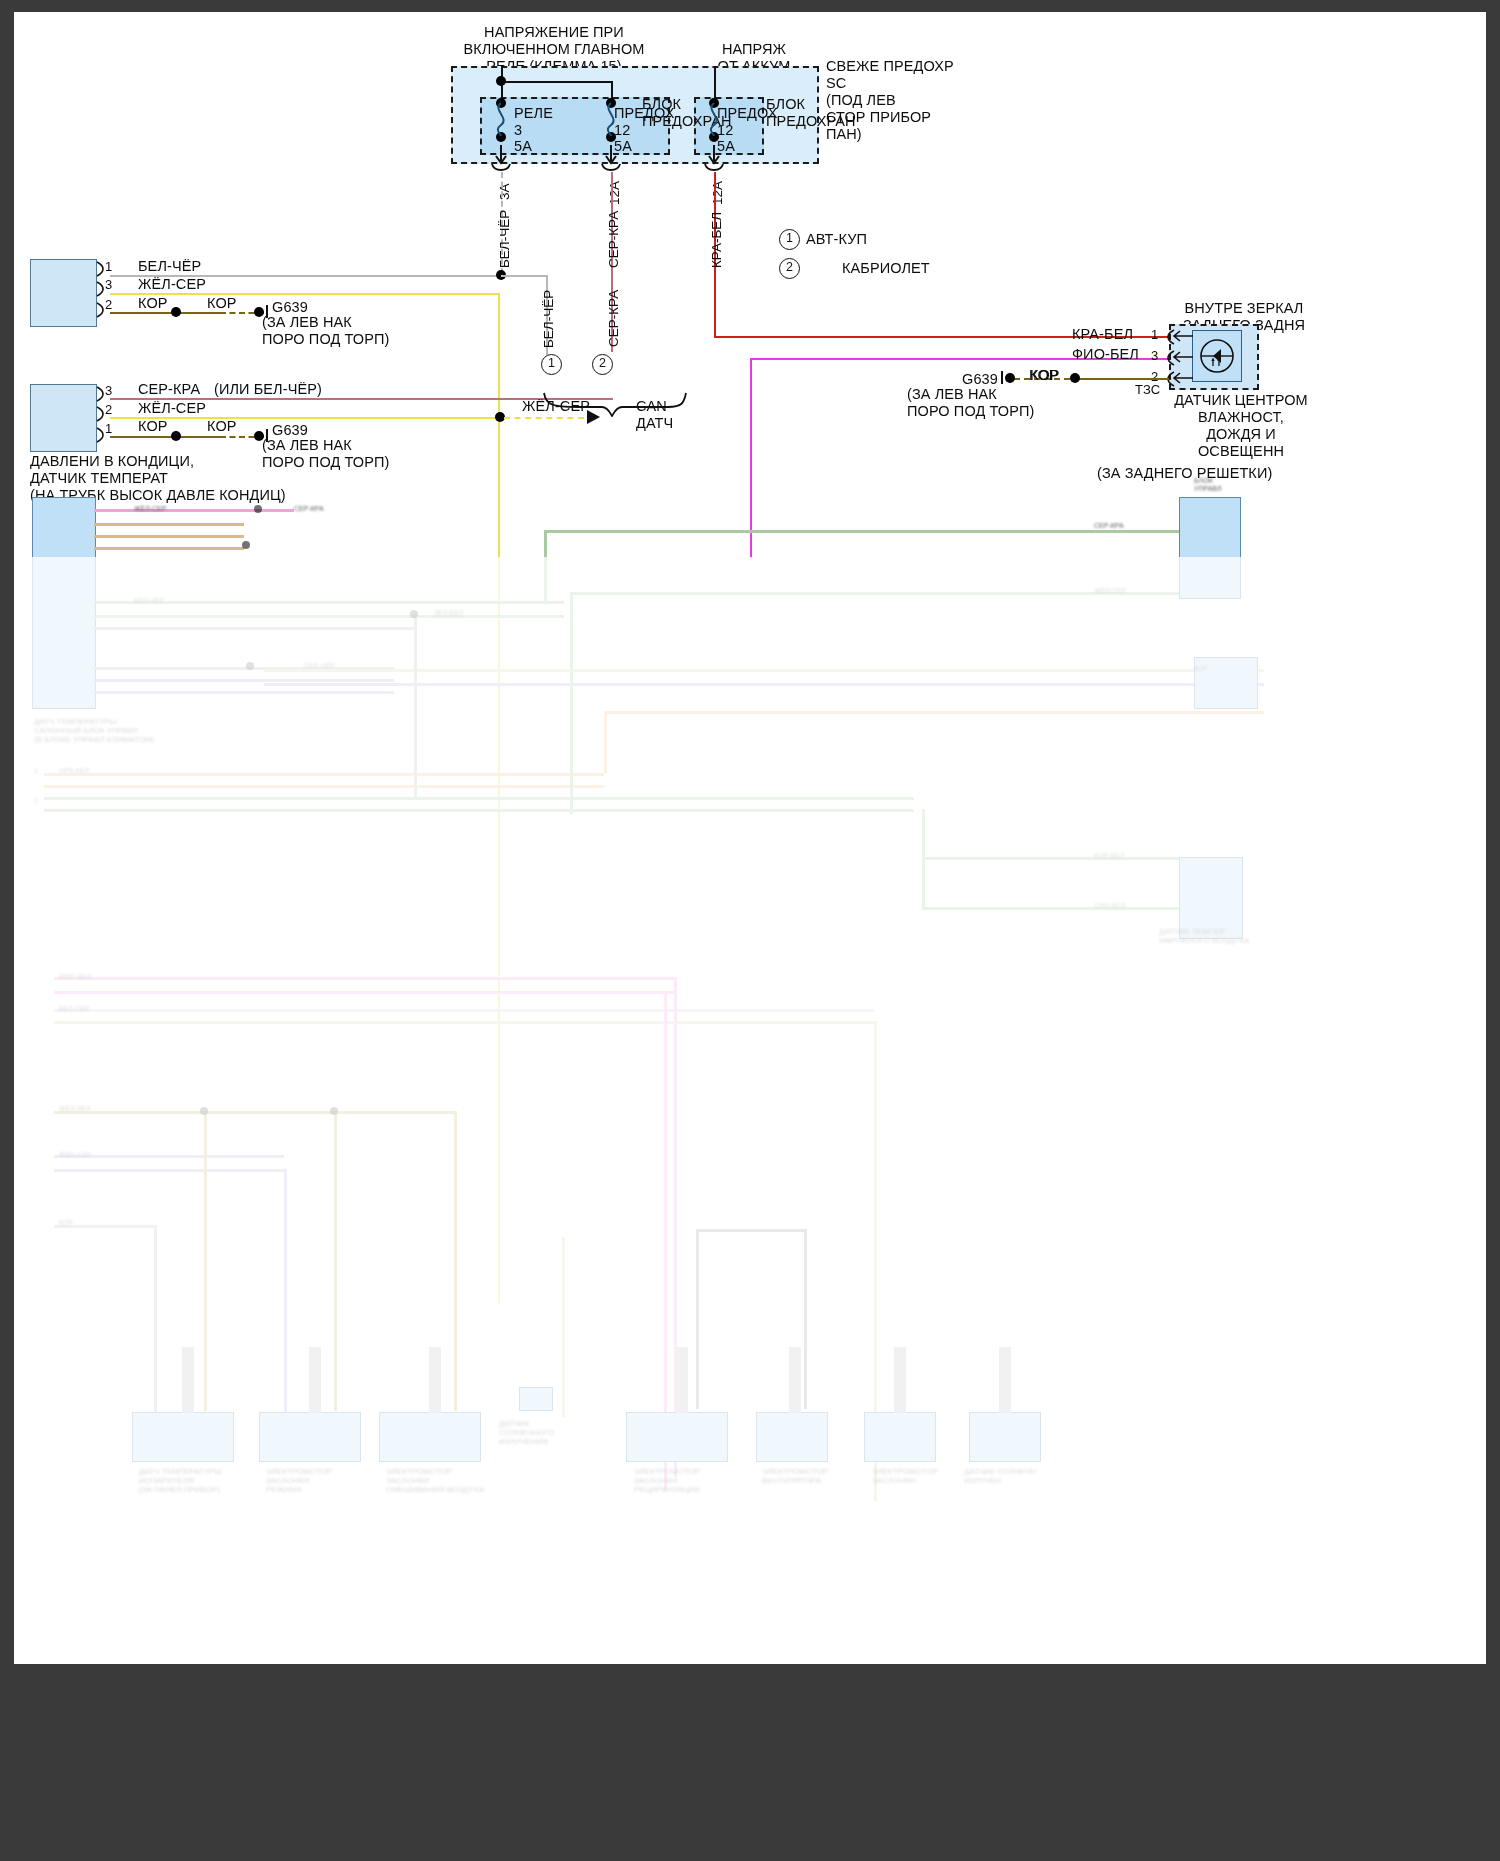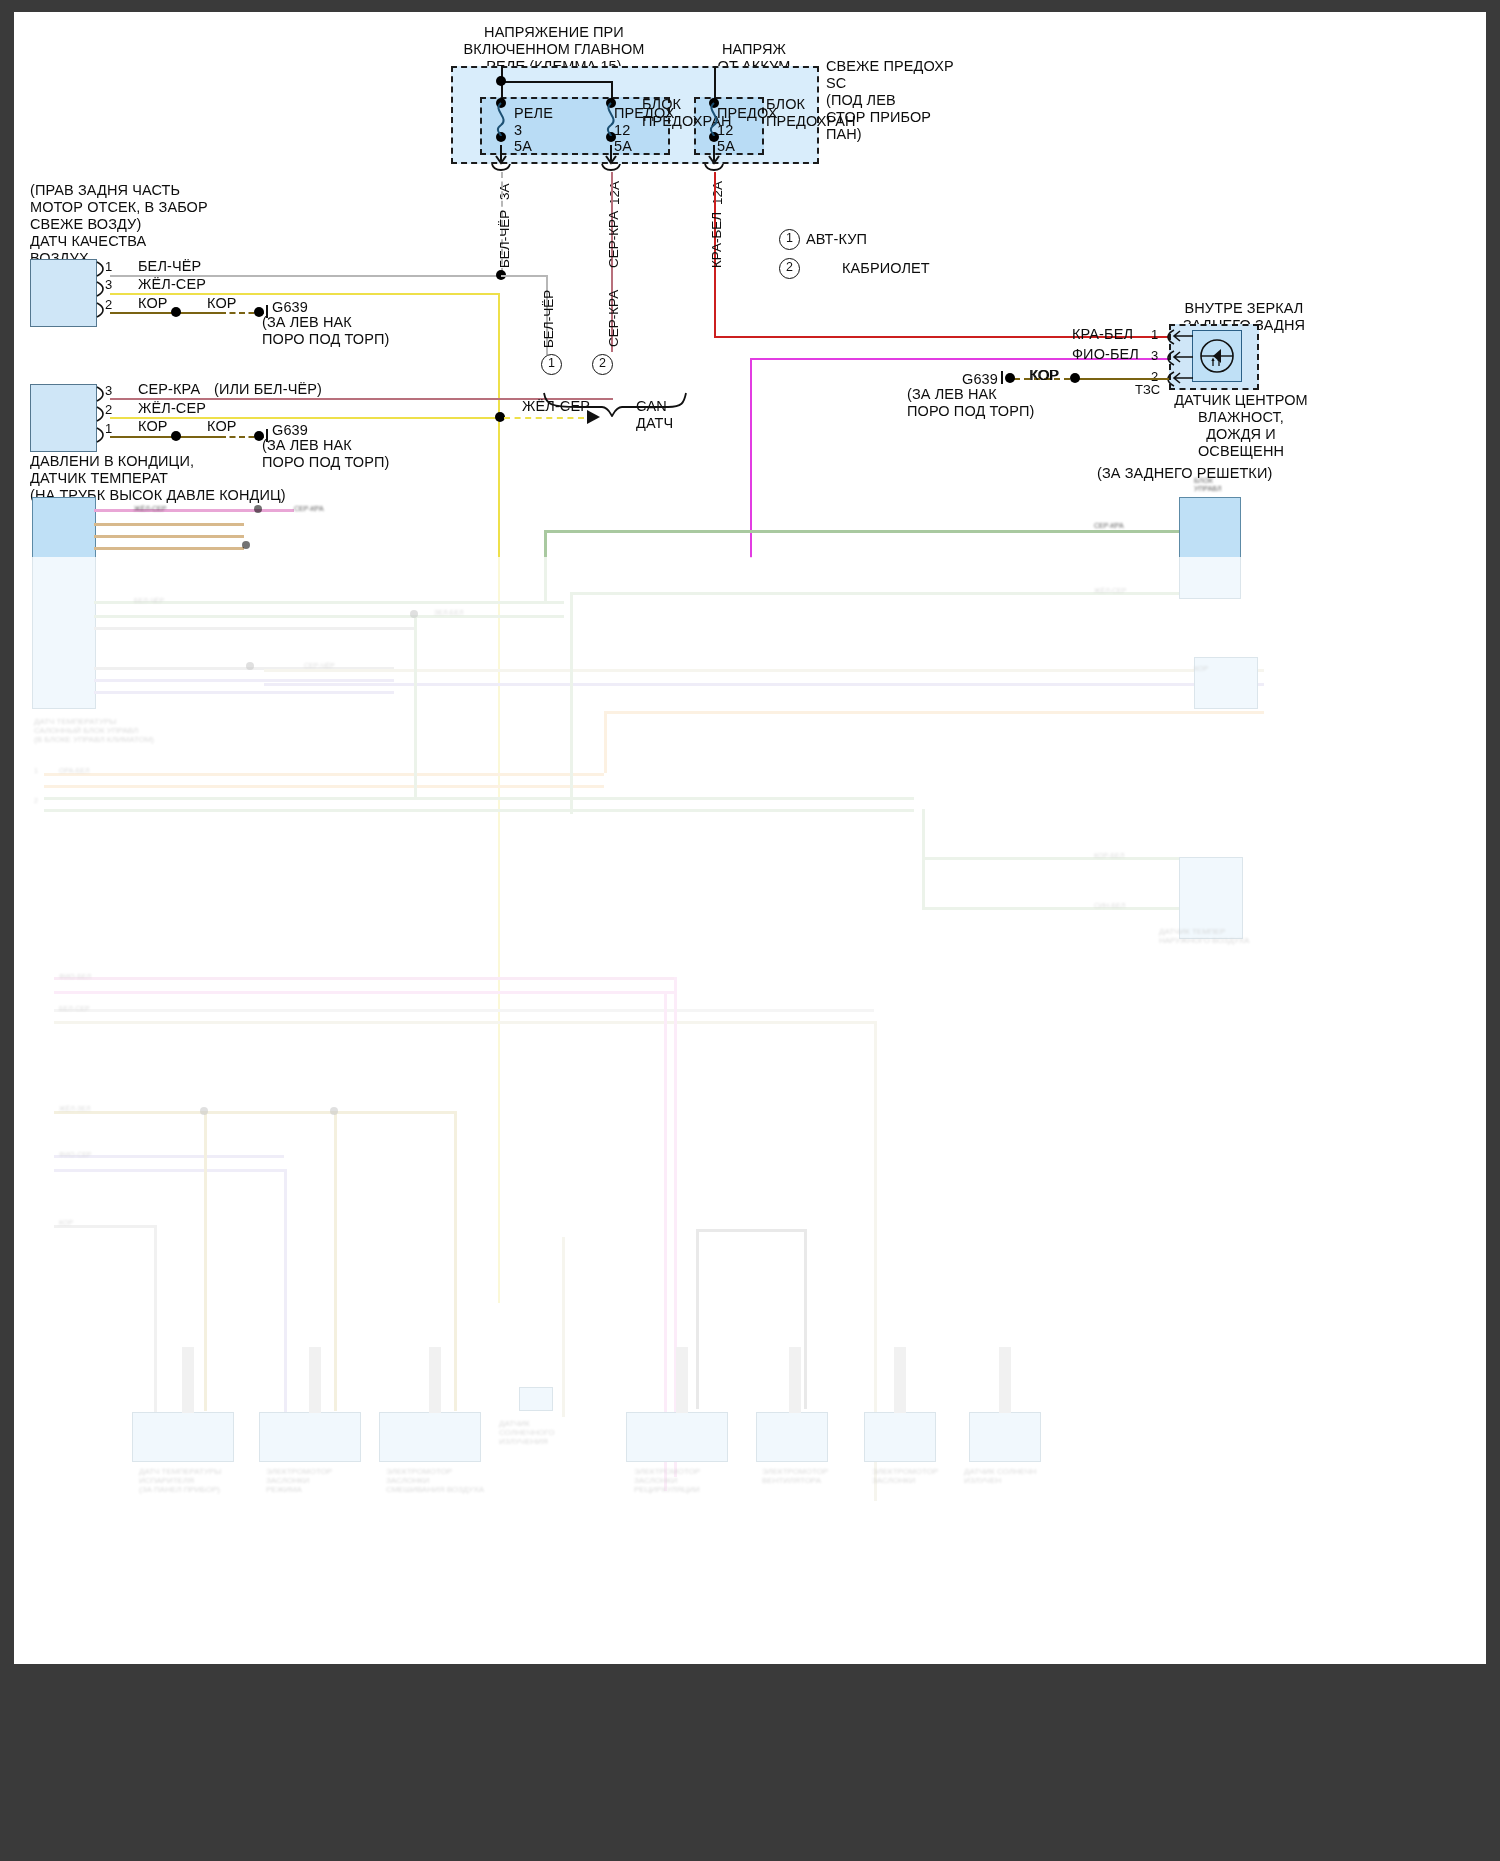--- a/index.html
+++ b/index.html
@@ -139,25 +139,20 @@
 
     <div class="wv" style="left:700px;top:160px;height:164px;border-color:#cc1f1f;"></div>
     <div class="w" style="left:700px;top:324px;width:455px;border-color:#cc1f1f;"></div>
     <div class="vt" style="left:695px;top:256px;">КРА-БЕЛ</div>
 
     <div class="num" style="left:765px;top:217px;">1</div>
     <div class="t" style="left:792px;top:219px;">АВТ-КУП</div>
     <div class="num" style="left:765px;top:246px;">2</div>
     <div class="t" style="left:828px;top:248px;">КАБРИОЛЕТ</div>
 
-    <div class="t" style="left:16px;top:170px;width:230px;">(ПРАВ ЗАДНЯ ЧАСТЬ
-МОТОР ОТСЕК, В ЗАБОР
-СВЕЖЕ ВОЗДУ)
-ДАТЧ КАЧЕСТВА
-ВОЗДУХ</div>
     <div class="box conn" style="left:16px;top:247px;width:67px;height:68px;"></div>
 
     <svg width="14" height="70" style="position:absolute;left:82px;top:248px;">
       <path d="M1 2 C9 6, 9 12, 1 16" stroke="#111" stroke-width="1.6" fill="none"></path>
       <path d="M1 22 C9 26, 9 32, 1 36" stroke="#111" stroke-width="1.6" fill="none"></path>
       <path d="M1 43 C9 47, 9 53, 1 57" stroke="#111" stroke-width="1.6" fill="none"></path>
     </svg>
 
     <div class="t sm" style="left:91px;top:247px;">1</div>
     <div class="t sm" style="left:91px;top:265px;">3</div>

